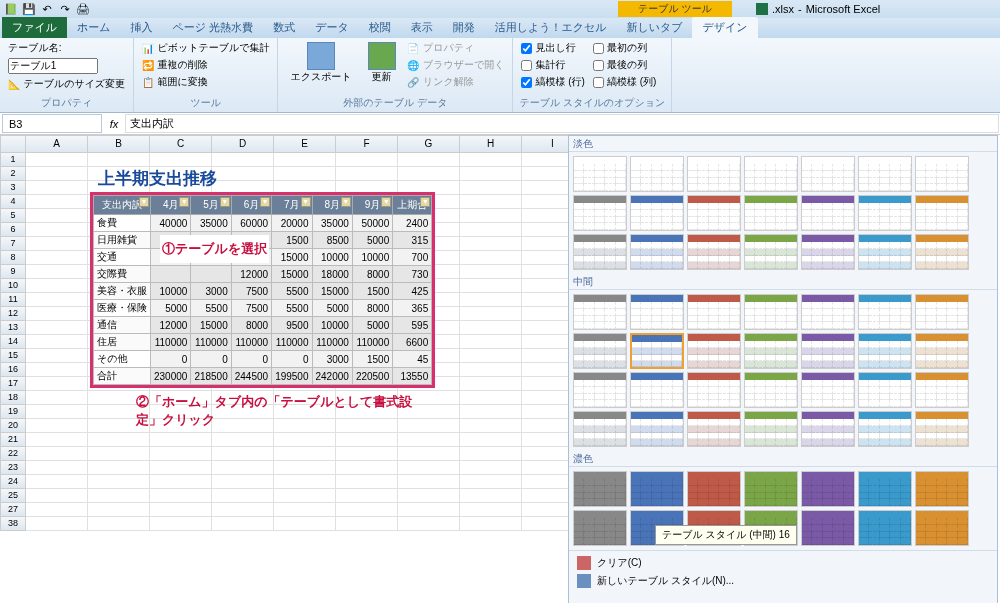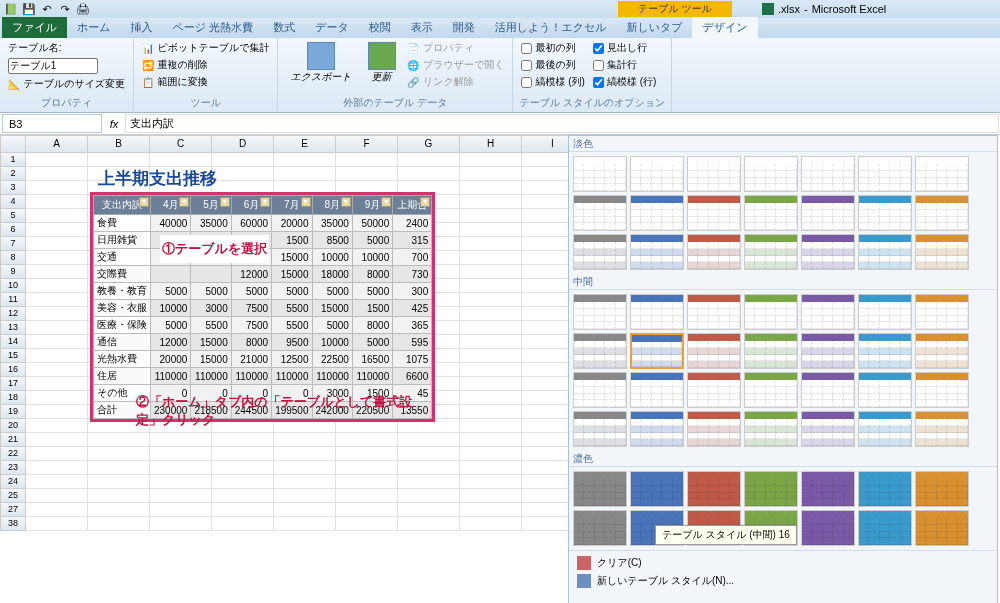--- a/index.html
+++ b/index.html
@@ -3,39 +3,39 @@
 <meta charset="utf-8">
 <style>
 * { box-sizing: border-box; margin: 0; padding: 0; font-family: "Meiryo UI", "MS PGothic", sans-serif; }
 body { background: #fff; font-size: 11px; width: 1000px; height: 603px; overflow: hidden; }
 
 
 .titlebar { height: 18px; background: linear-gradient(#dae8f5, #c8dff0); display: flex; align-items: center; }
 .qat { display: flex; gap: 4px; padding-left: 4px; }
 .qat span { width: 14px; height: 14px; display: inline-flex; align-items: center; justify-content: center; }
 .context-tab { margin-left: 528px; background: #f5b800; padding: 1px 20px; color: #333; font-size: 10px; }
-.apptitle { margin-left: 30px; display: flex; align-items: center; gap: 4px; font-size: 11px; }
+.apptitle { margin-left: 24px; display: flex; align-items: center; gap: 4px; font-size: 11px; }
 .excel-icon { width: 12px; height: 12px; background: #1e7145; }
 
 
 .tabs { height: 20px; background: linear-gradient(#dae8f5, #c0d8ee); display: flex; align-items: flex-end; padding-left: 2px; }
 .tab { padding: 3px 10px; font-size: 11px; color: #2a5a8a; cursor: pointer; }
 .tab.file { background: #1e6b3c; color: #fff; }
 .tab.active { background: #f2f7fc; border-top-left-radius: 3px; border-top-right-radius: 3px; }
 
 
 .ribbon { height: 75px; background: linear-gradient(#f2f7fc, #dce9f5); border-bottom: 1px solid #a0b8d0; display: flex; font-size: 10px; }
 .group { border-right: 1px solid #c5d6e8; padding: 2px 6px; display: flex; flex-direction: column; justify-content: space-between; }
 .group-label { text-align: center; color: #5a7aa0; font-size: 10px; }
 .group-body { flex: 1; display: flex; gap: 4px; }
 .group-col { display: flex; flex-direction: column; gap: 1px; }
 .ctrl { display: flex; align-items: center; gap: 3px; font-size: 10px; padding: 1px 2px; }
 .ctrl input[type=text] { font-size: 10px; height: 16px; width: 90px; }
 .ctrl input[type=checkbox] { width: 11px; height: 11px; }
-.big-btn { display: flex; flex-direction: column; align-items: center; padding: 2px 6px; font-style: italic; }
+.big-btn { display: flex; flex-direction: column; align-items: center; padding: 2px 6px; }
 .big-btn .ico { width: 28px; height: 28px; background: #7aa8d8; border: 1px solid #5a88b8; }
 
 
 .fbar { height: 22px; display: flex; border-bottom: 1px solid #ccc; }
 .namebox { width: 100px; border: 1px solid #b8c8d8; margin: 1px 2px; background: #fff; display: flex; align-items: center; padding-left: 6px; }
 .fx { width: 20px; display: flex; align-items: center; justify-content: center; font-style: italic; }
 .finput { flex: 1; border: 1px solid #ddd; margin: 1px; padding-left: 4px; display: flex; align-items: center; }
 
 
 .grid-area { position: relative; height: 468px; overflow: hidden; }
@@ -150,44 +150,44 @@
         <div class="ctrl">🌐 <span>ブラウザーで開く</span></div>
         <div class="ctrl">🔗 <span>リンク解除</span></div>
       </div>
     </div>
     <div class="group-label">外部のテーブル データ</div>
   </div>
   <div class="group">
     <div class="group-body">
       <div class="group-col">
         <label class="ctrl">
+            <input type="checkbox" checked="" style=""> 
+            <span>見出し行</span>
+          </label>
+        <label class="ctrl">
+            <input type="checkbox" style=""> 
+            <span>集計行</span>
+          </label>
+        <label class="ctrl">
+            <input type="checkbox" checked="" style=""> 
+            <span>縞模様 (行)</span>
+          </label>
+      </div>
+      <div class="group-col">
+        <label class="ctrl">
             <input type="checkbox" style=""> 
             <span>最初の列</span>
           </label>
         <label class="ctrl">
             <input type="checkbox" style=""> 
             <span>最後の列</span>
           </label>
         <label class="ctrl">
             <input type="checkbox" style=""> 
             <span>縞模様 (列)</span>
-          </label>
-      </div>
-      <div class="group-col">
-        <label class="ctrl">
-            <input type="checkbox" checked="" style=""> 
-            <span>見出し行</span>
-          </label>
-        <label class="ctrl">
-            <input type="checkbox" style=""> 
-            <span>集計行</span>
-          </label>
-        <label class="ctrl">
-            <input type="checkbox" checked="" style=""> 
-            <span>縞模様 (行)</span>
           </label>
       </div>
     </div>
     <div class="group-label">テーブル スタイルのオプション</div>
   </div>
 </div>
 
 <div class="fbar">
   <div class="namebox">B3</div>
   <div class="fx">fx</div>
@@ -582,30 +582,20 @@
             <tr class="band">
               <td class="label">交際費</td>
               <td class=""></td>
               <td class=""></td>
               <td class="">12000</td>
               <td class="">15000</td>
               <td class="">18000</td>
               <td class="">8000</td>
               <td class="">730</td>
             </tr>
-            <tr class="">
-              <td class="label">教養・教育</td>
-              <td class="">5000</td>
-              <td class="">5000</td>
-              <td class="">5000</td>
-              <td class="">5000</td>
-              <td class="">5000</td>
-              <td class="">5000</td>
-              <td class="">300</td>
-            </tr>
             <tr class="band">
               <td class="label">美容・衣服</td>
               <td class="">10000</td>
               <td class="">3000</td>
               <td class="">7500</td>
               <td class="">5500</td>
               <td class="">15000</td>
               <td class="">1500</td>
               <td class="">425</td>
             </tr>
@@ -621,30 +611,20 @@
             </tr>
             <tr class="band">
               <td class="label">通信</td>
               <td class="">12000</td>
               <td class="">15000</td>
               <td class="">8000</td>
               <td class="">9500</td>
               <td class="">10000</td>
               <td class="">5000</td>
               <td class="">595</td>
-            </tr>
-            <tr class="">
-              <td class="label">光熱水費</td>
-              <td class="">20000</td>
-              <td class="">15000</td>
-              <td class="">21000</td>
-              <td class="">12500</td>
-              <td class="">22500</td>
-              <td class="">16500</td>
-              <td class="">1075</td>
             </tr>
             <tr class="band">
               <td class="label">住居</td>
               <td class="">110000</td>
               <td class="">110000</td>
               <td class="">110000</td>
               <td class="">110000</td>
               <td class="">110000</td>
               <td class="">110000</td>
               <td class="">6600</td>

